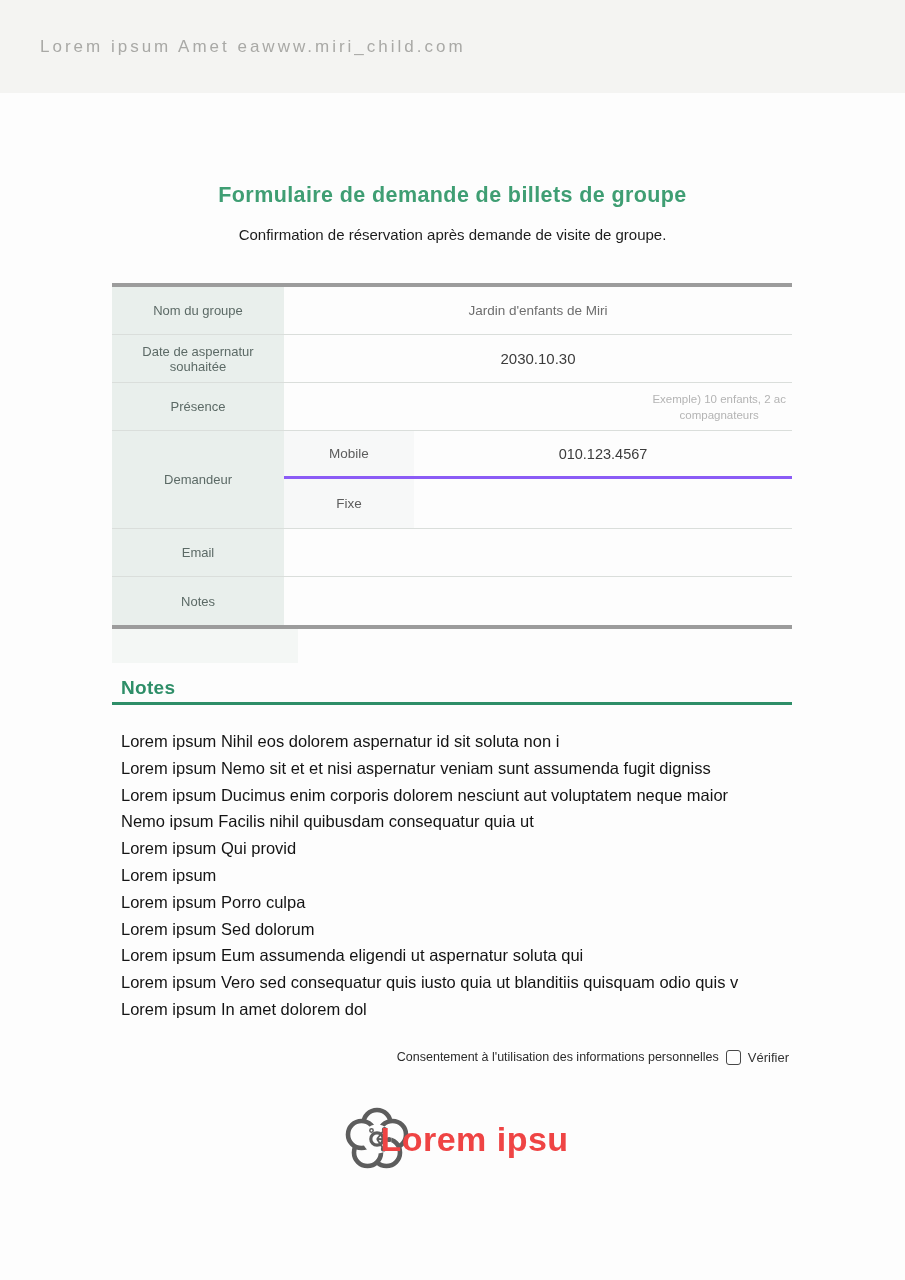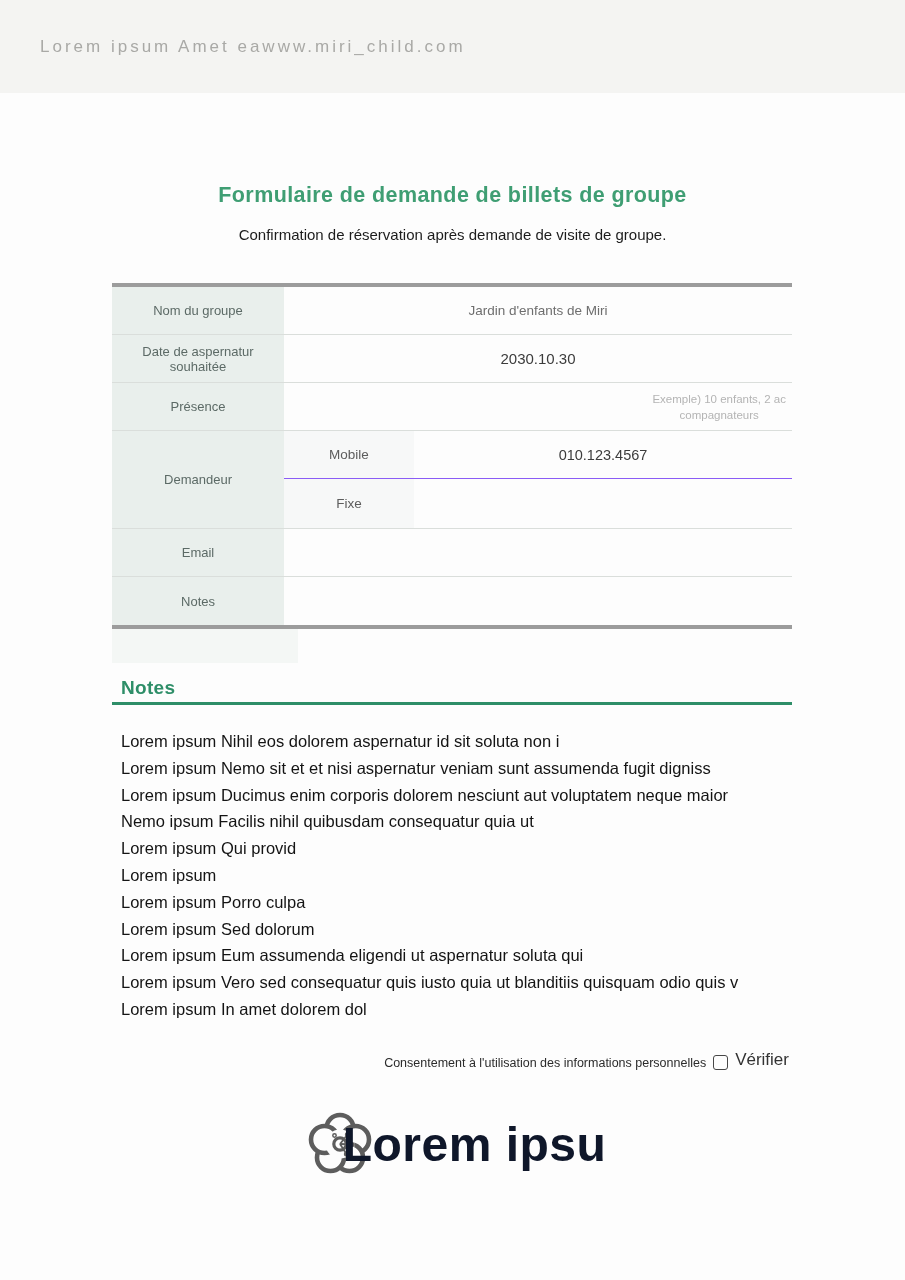--- a/index.html
+++ b/index.html
@@ -43,21 +43,21 @@
   }
   .value-gray  { font-size:13.5px; color:#6e6e6e; }
   .value-dark  { font-size:15px;   color:#3c3c3c; }
   .value-cell.right { justify-content:flex-end; }
   .placeholder-block {
     max-width:180px; margin-right:6px; text-align:center;
     font-size:11.5px; line-height:16px; color:#b4b4b4;
   }
   .sub-rows { flex:1; display:flex; flex-direction:column; }
   .sub-row { display:flex; height:48px; }
-  .sub-row.first { border-bottom:1px solid #8b5cf6; }
+  .sub-row.first { border-bottom:3px solid #8b5cf6; }
   .sub-row.second { height:49px; }
   .sub-label {
     width:130px; background:#f7f8f8; flex:none;
     display:flex; align-items:center; justify-content:center;
     font-size:13.5px; color:#5d5d5d;
   }
   .sub-value {
     flex:1; display:flex; align-items:center; justify-content:center;
     font-size:14.5px; color:#3c3c3c;
   }
@@ -72,36 +72,36 @@
     border-bottom:3.5px solid #2e8e68;
     color:#2e8e68; font-size:19px; font-weight:700; letter-spacing:.3px;
   }
   .notes-list { margin-top:23px; padding-left:9px; }
   .note-line {
     font-size:16.5px; line-height:26.8px; color:#141414;
   }
   
   .consent-row {
     margin:27px 116px 0 112px;
-    display:flex; align-items:flex-end; justify-content:flex-end; gap:7px;
+    display:flex; align-items:flex-start; justify-content:flex-end; gap:7px;
   }
   .consent-label { font-size:12.5px; color:#2b2b2b; }
   .checkbox {
     width:15px; height:15px; border:1.6px solid #474747; border-radius:3px;
     background:#fdfdfd; flex:none; cursor:pointer;
   }
-  .consent-action { font-size:17px; color:#333; }
+  .consent-action { font-size:13px; color:#333; }
   
   .logo-row {
     margin-top:38px; display:flex; align-items:center; justify-content:center;
   }
   .logo-icon { flex:none; }
   .logo-text {
     margin-left:-38px; position:relative; z-index:2;
-    font-size:48px; font-weight:800; color:#0f172a; letter-spacing:.5px;
+    font-size:34px; font-weight:800; color:#ef4444; letter-spacing:.5px;
   }
 </style>
 </head>
 <body>
 
 <div class="page">
 
   <div class="topbar">
     <span class="tb-text">Lorem ipsum Amet ea</span>
     <span class="tb-text">www.miri_child.com</span>

